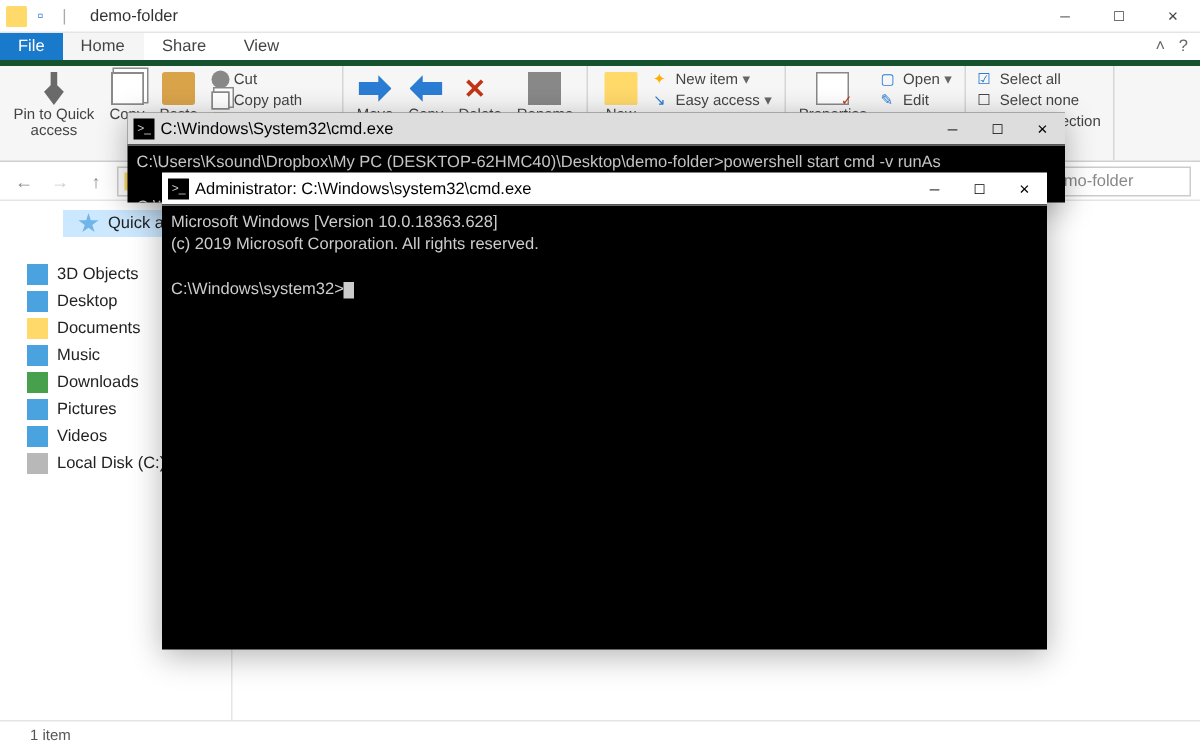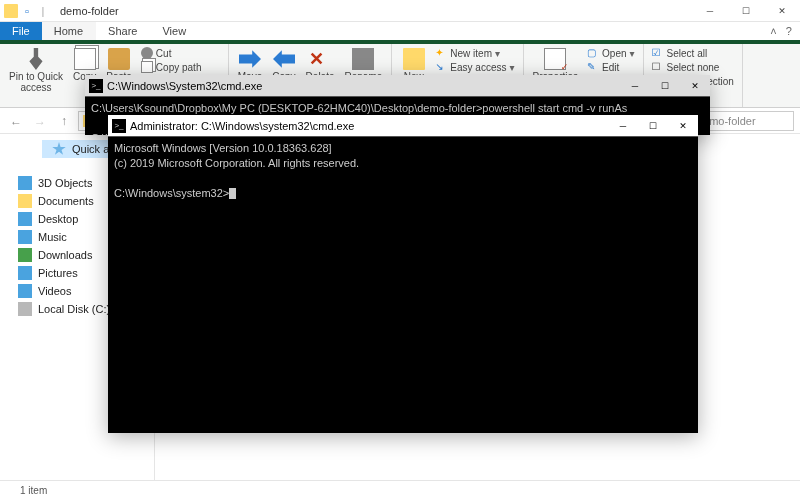--- a/index.html
+++ b/index.html
@@ -250,26 +250,26 @@
           <span class="ni star"></span>
           <span>Quick access</span>
         </div>
       <div class="spacer"></div>
       <div class="spacer"></div>
       <div class="navitem">
           <span class="ni fld" style="background:#4aa3df"></span>
           <span>3D Objects</span>
         </div>
       <div class="navitem">
+          <span class="ni fld" style="background:#4aa3df"></span>
+          <span>Desktop</span>
+        </div>
+      <div class="navitem">
           <span class="ni fld"></span>
           <span>Documents</span>
-        </div>
-      <div class="navitem">
-          <span class="ni fld" style="background:#4aa3df"></span>
-          <span>Desktop</span>
         </div>
       <div class="navitem">
           <span class="ni fld" style="background:#4aa3df"></span>
           <span>Music</span>
         </div>
       <div class="navitem">
           <span class="ni fld" style="background:#47a04b"></span>
           <span>Downloads</span>
         </div>
       <div class="navitem">

